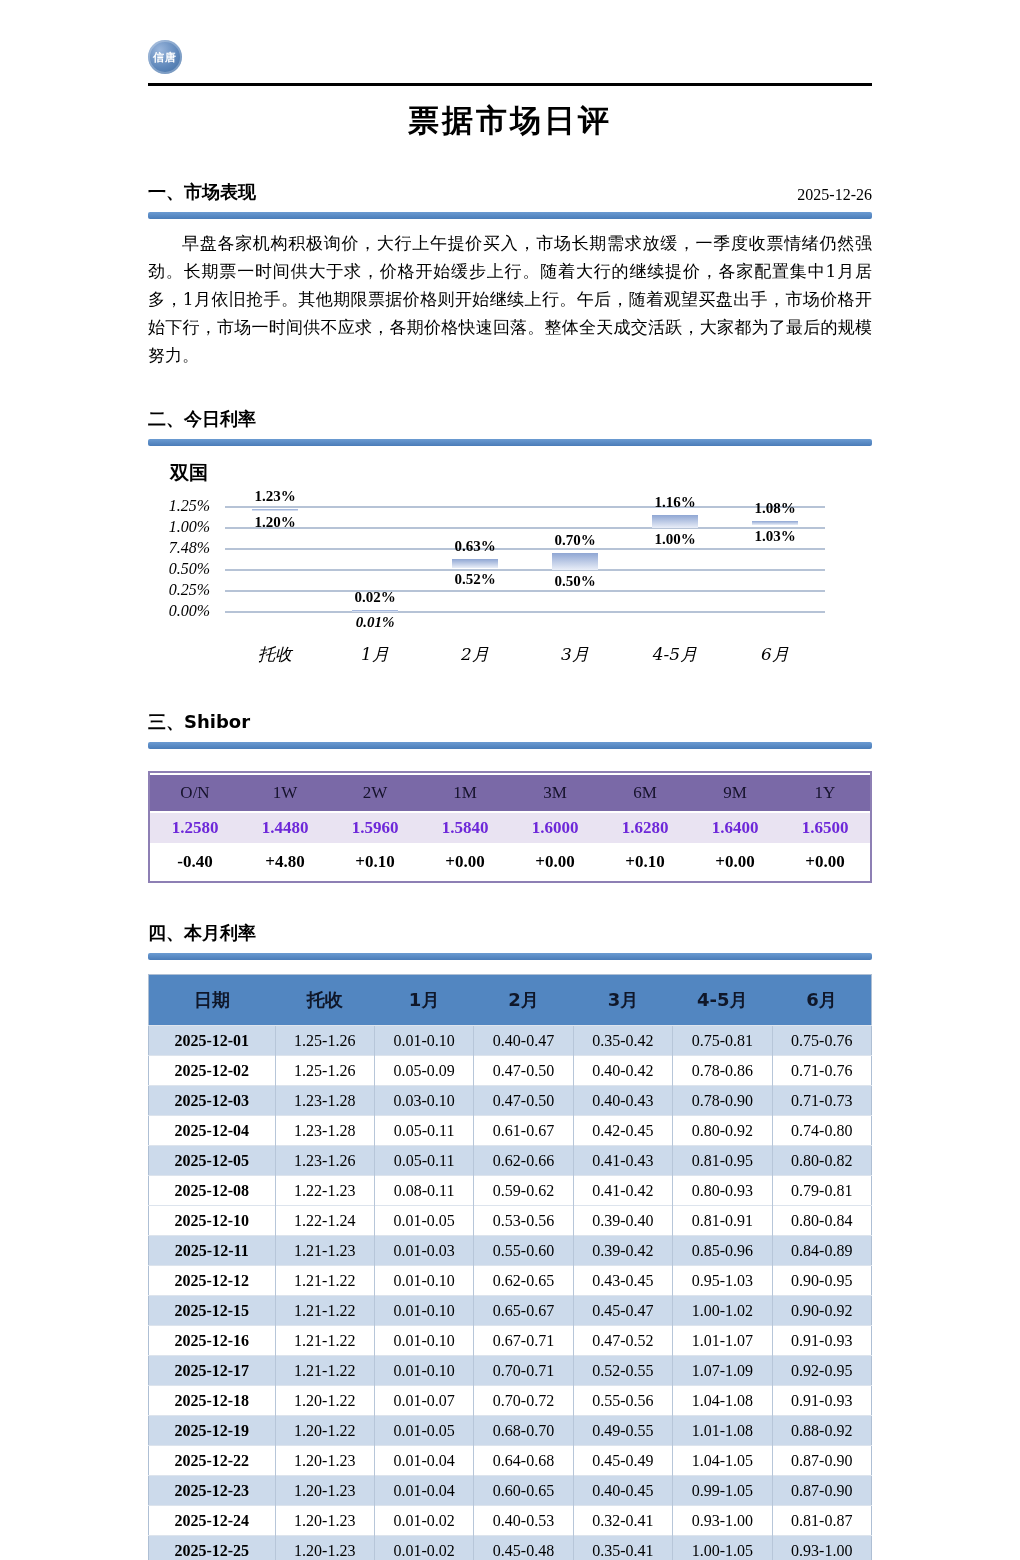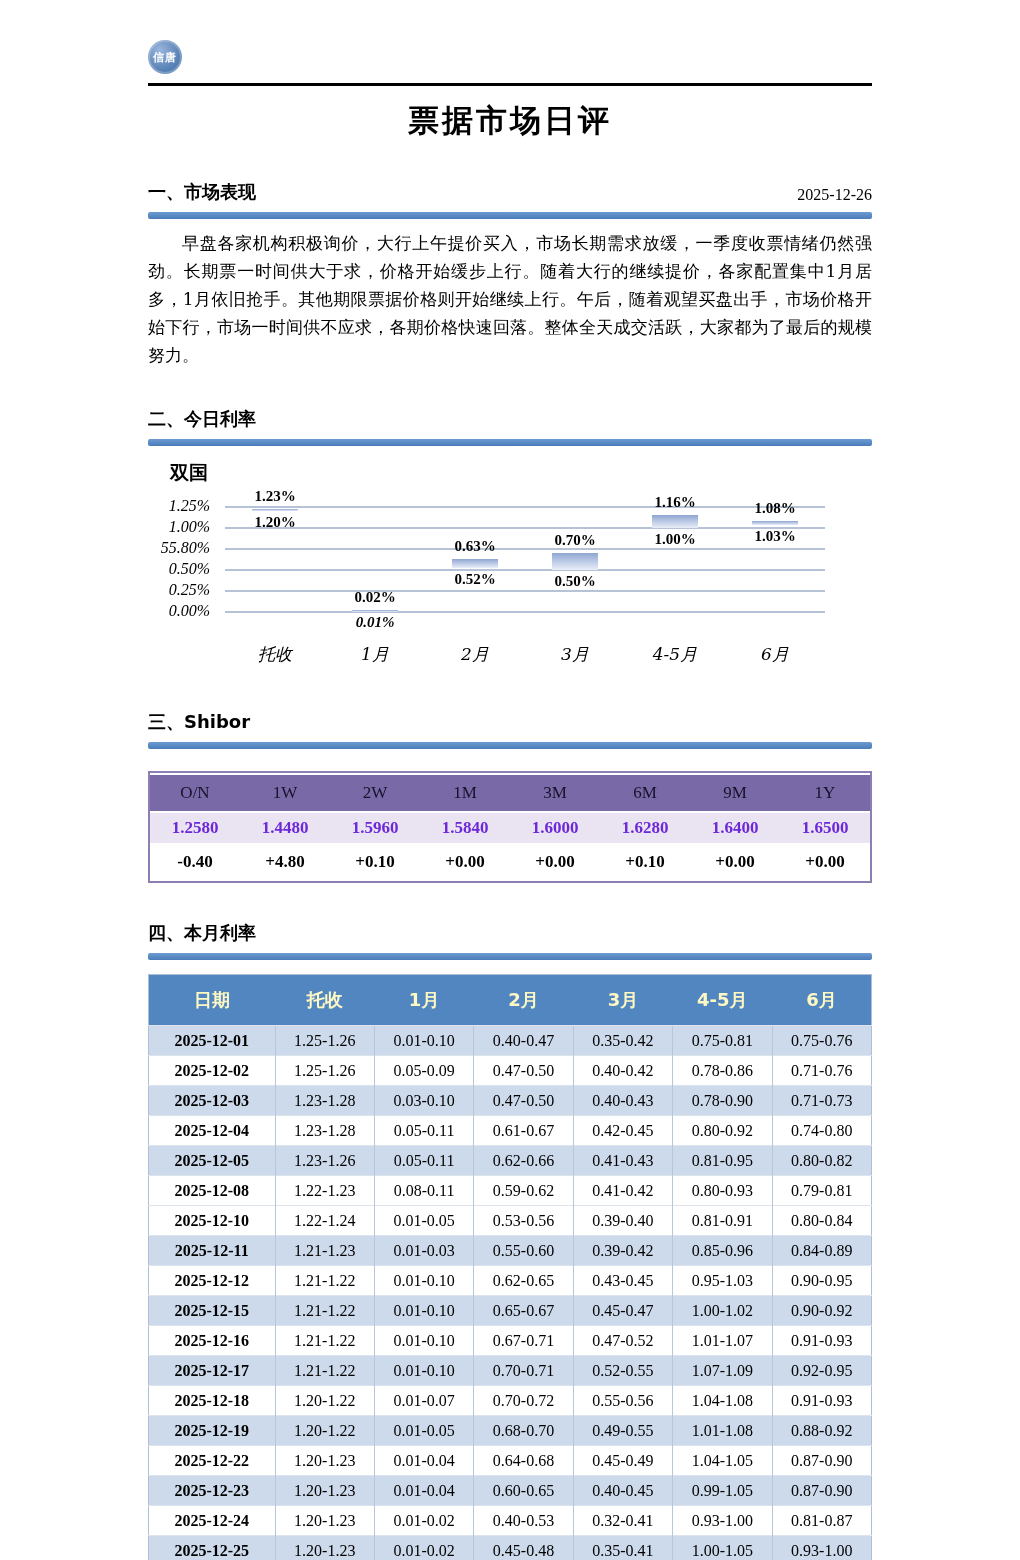--- a/index.html
+++ b/index.html
@@ -46,21 +46,21 @@
   .shibor{width:100%;border-collapse:separate;border-spacing:0 2px;margin-top:22px;
           font-family:"Liberation Serif",serif;border:2px solid #8d7fb4;background:#fff;}
   .shibor th{background:#7a69a7;color:#15122b;font-size:17px;font-weight:normal;
              height:34px;text-align:center;}
   .shibor .rate td{background:#e9e3f2;color:#6d28d9;font-weight:bold;font-size:17px;height:28px;text-align:center;}
   .shibor .chg td{background:#fff;color:#000;font-weight:bold;font-size:17px;height:32px;text-align:center;}
 
   
   .monthly{width:100%;border-collapse:collapse;margin-top:14px;table-layout:fixed;
            font-family:"Liberation Serif",serif;border:1px solid #aebfd4;}
-  .monthly th{background:#5286c1;color:#fef9c3;font-size:18px;font-weight:bold;height:48px;
+  .monthly th{background:#5286c1;color:#0f172a;font-size:18px;font-weight:bold;height:48px;
               font-family:"DejaVu Sans",sans-serif;text-align:center;}
   .monthly td{font-size:16px;height:27px;text-align:center;border-left:1px solid #b7c6d9;
               border-top:1px solid #dde4ed;}
   .monthly td:first-child{border-left:none;font-weight:bold;}
   .monthly tr.alt td{background:#ccdaeb;}
   .monthly col.datecol{width:17.5%;}
 </style>
 </head>
 <body>
 
@@ -84,21 +84,21 @@
     <div class="sec-row">
       <span class="sec-title">二、今日利率</span>
     </div>
     <div class="accent-bar"></div>
 
     <div class="chart">
       <div class="chart-title">双国</div>
       <div class="ylabels">
           <div class="ylab" style="top: -10px;">1.25%</div>
           <div class="ylab" style="top: 11px;">1.00%</div>
-          <div class="ylab" style="top: 32px;">55.80%</div>
+          <div class="ylab" style="top: 32px;">7.48%</div>
           <div class="ylab" style="top: 53px;">0.50%</div>
           <div class="ylab" style="top: 74px;">0.25%</div>
           <div class="ylab" style="top: 95px;">0.00%</div>
         </div>
       <div class="chart-plot">
           <div class="gridline" style="top: -1px;"></div>
           <div class="gridline" style="top: 20px;"></div>
           <div class="gridline" style="top: 41px;"></div>
           <div class="gridline" style="top: 62px;"></div>
           <div class="gridline" style="top: 83px;"></div>

